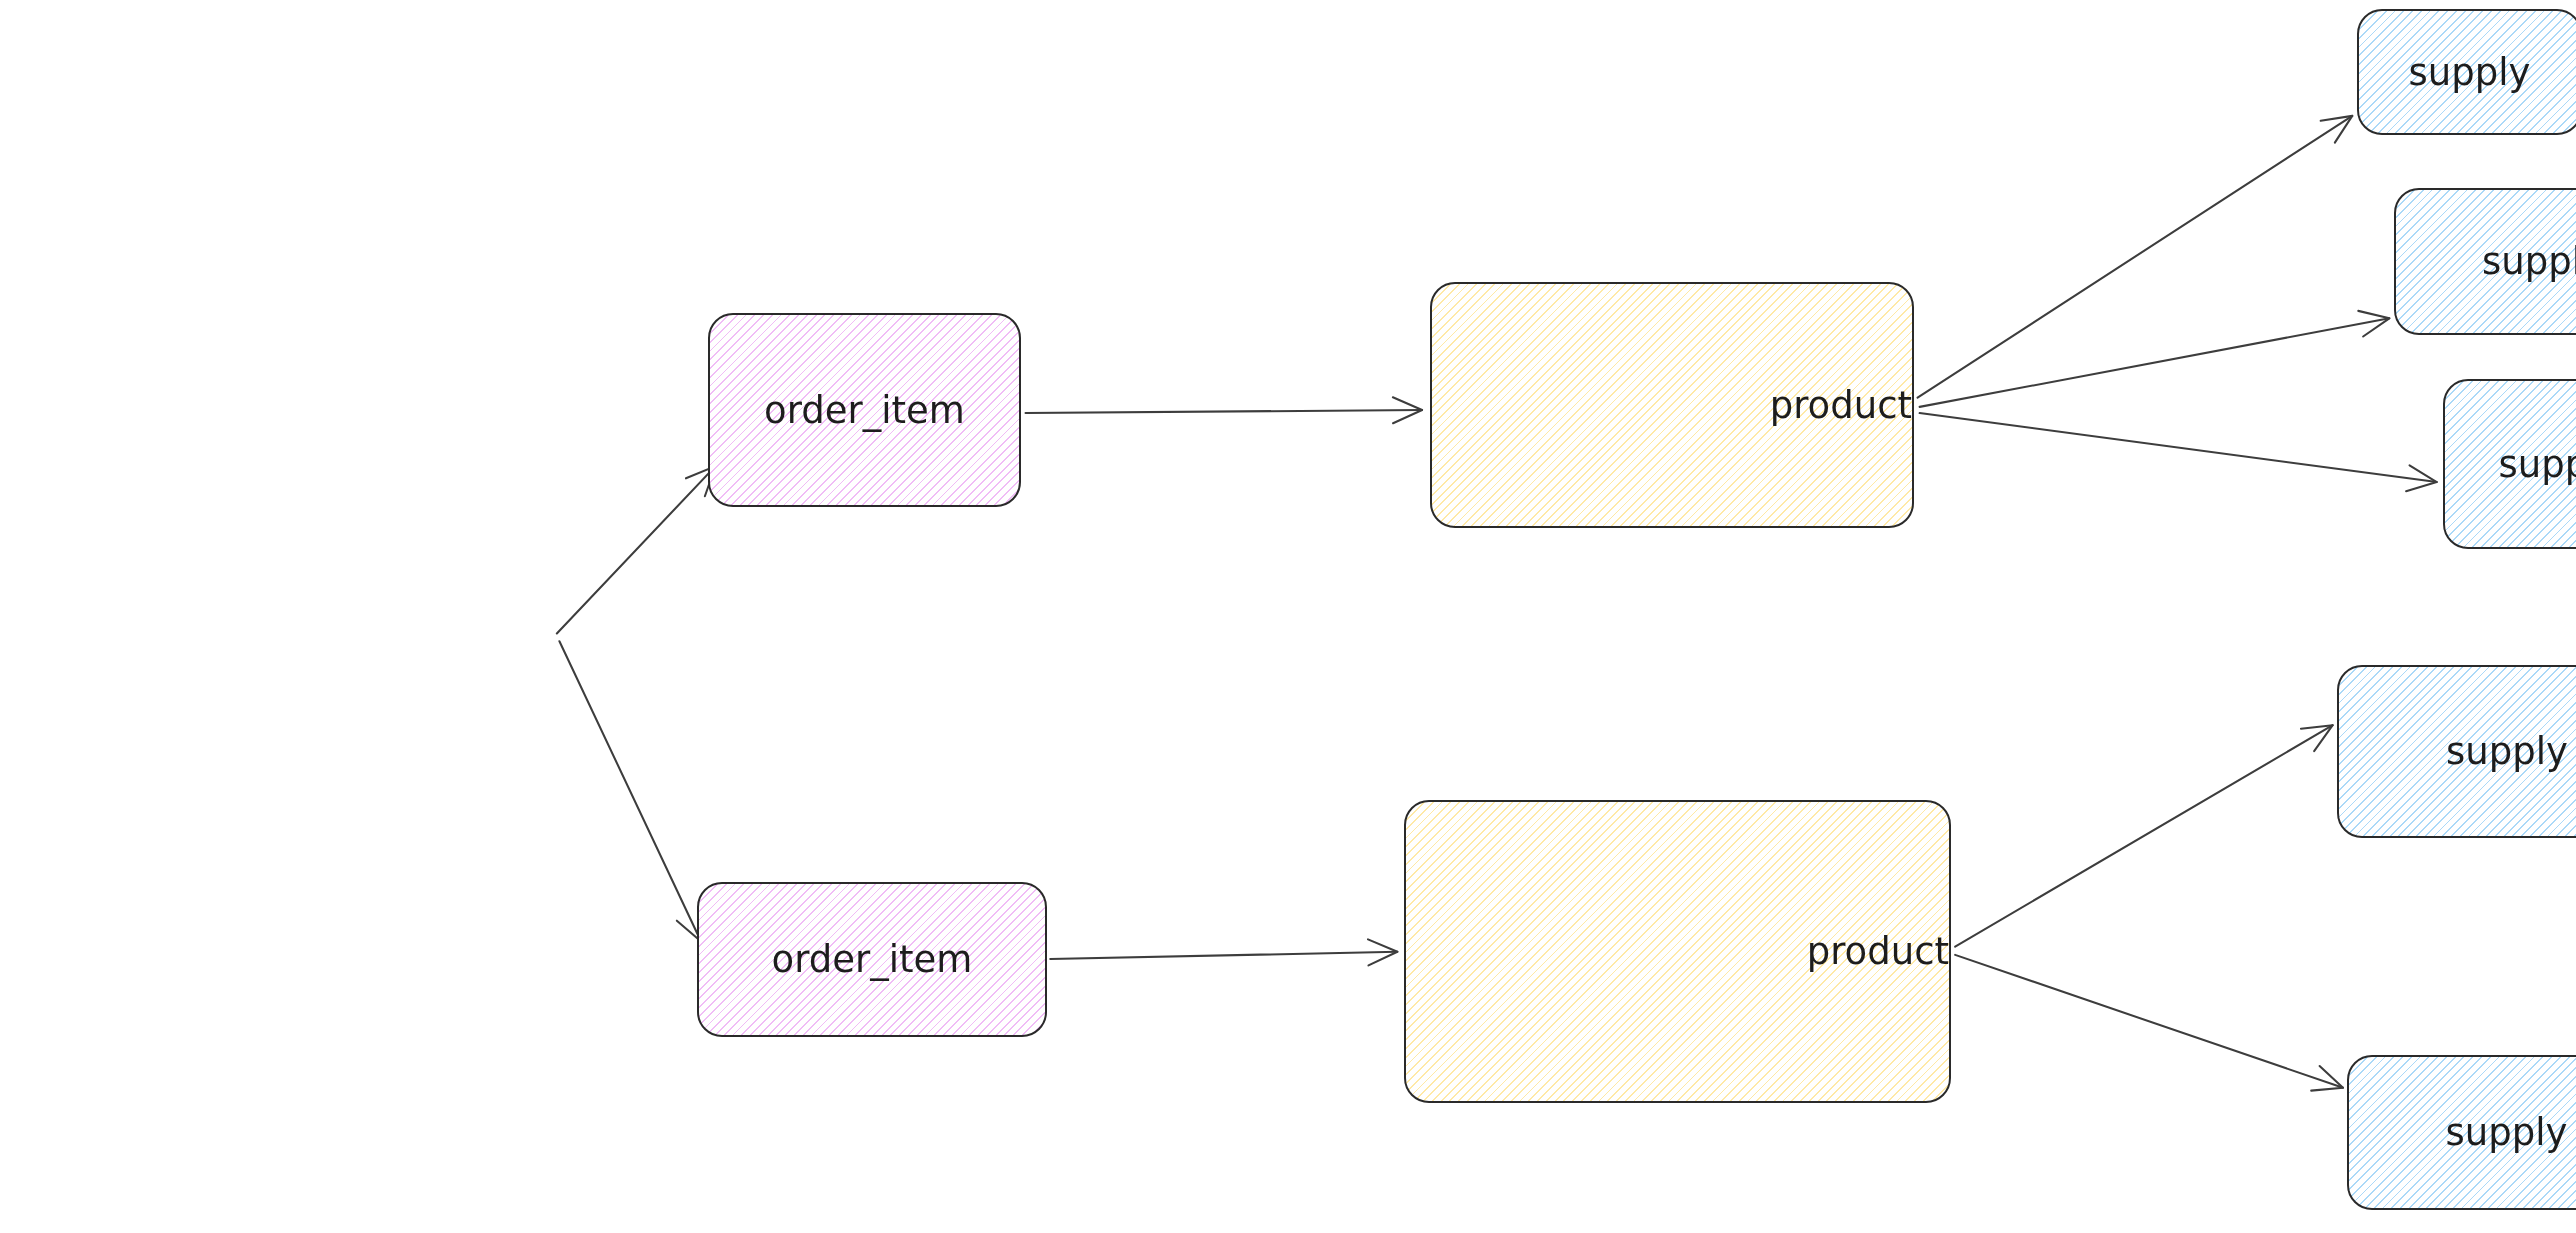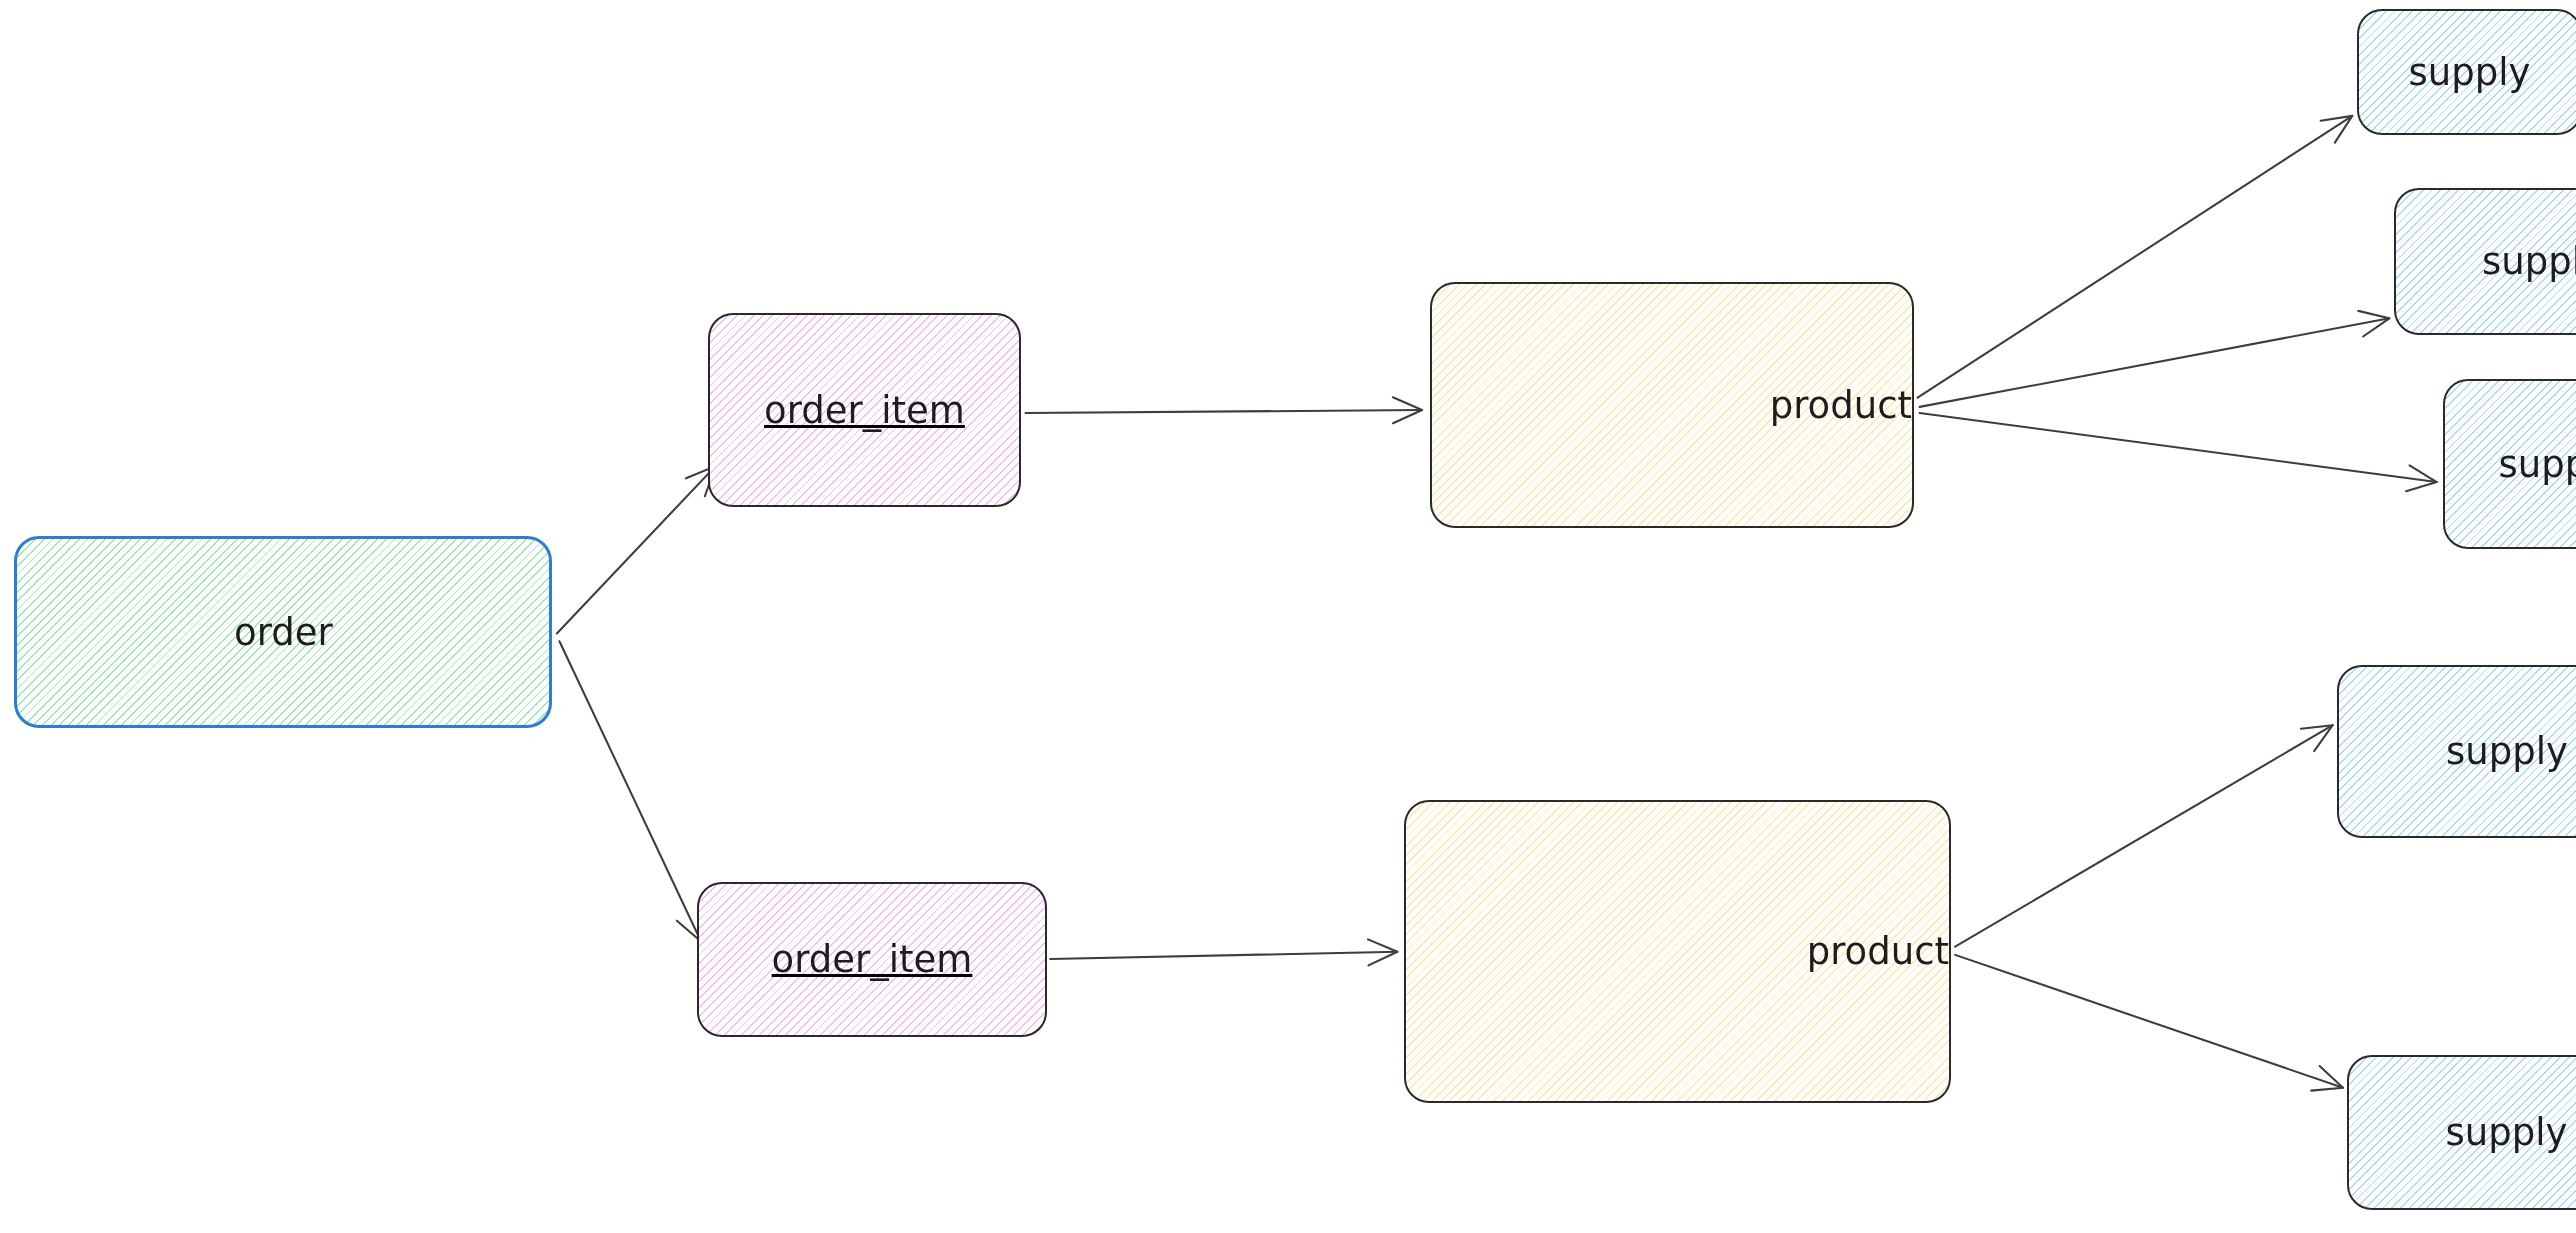--- a/index.html
+++ b/index.html
@@ -48,21 +48,20 @@
   
   .c-green {
     border-color: #2d7dd2;
     border-width: 3.1px;
     background-image: repeating-linear-gradient(135deg,
       #9fe7b3 0px, #9fe7b3 1.3px, transparent 1.3px, transparent 6.2px);
   }
   .c-violet {
     background-image: repeating-linear-gradient(135deg,
       #f0bdf6 0px, #f0bdf6 1.3px, transparent 1.3px, transparent 6.2px);
-    text-decoration: underline;
   }
   .c-yellow {
     background-image: repeating-linear-gradient(135deg,
       #ffe9a6 0px, #ffe9a6 1.3px, transparent 1.3px, transparent 6.2px);
     justify-content: flex-end;
   }
   .c-blue {
     background-image: repeating-linear-gradient(135deg,
       #abd9f8 0px, #abd9f8 1.3px, transparent 1.3px, transparent 6.2px);
   }
@@ -104,23 +103,20 @@
     <g class="arrow">
       <line x1="3795" y1="1838" x2="4528" y2="1408"></line>
     <polyline points="4466.4,1414.8 4528,1408 4492.0,1458.5"></polyline>
       </g>
     <g class="arrow">
       <line x1="3795" y1="1854" x2="4548" y2="2112"></line>
     <polyline points="4502.6,2069.7 4548,2112 4486.3,2117.6"></polyline>
       </g>
   </svg>
 
-  <div class="node c-green" style="left:14.4px; top:536px; width:538px; height:192px;">
-    <span class="label">order</span>
-  </div>
 
   <div class="node c-violet" style="left:708px; top:313px; width:313px; height:194px;">
     <span class="label">order_item</span>
   </div>
 
   <div class="node c-violet" style="left:697px; top:882px; width:350px; height:155px;">
     <span class="label">order_item</span>
   </div>
 
   <div class="node c-yellow" style="left:1430px; top:282px; width:484px; height:246px;">

